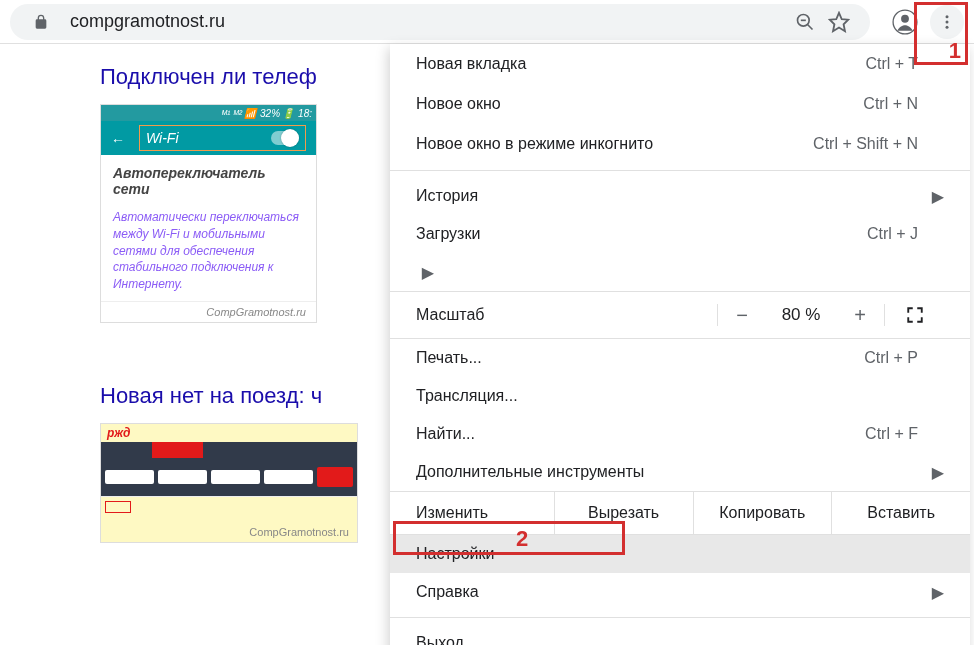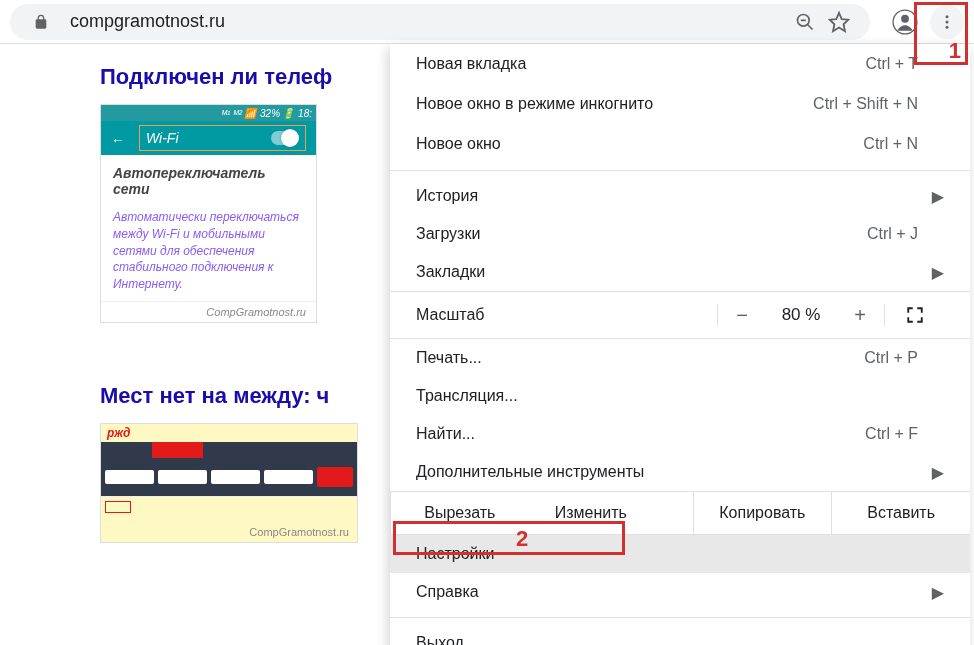--- a/index.html
+++ b/index.html
@@ -52,21 +52,21 @@
   .page {
     position: absolute;
     left: 0; top: 44px;
     width: 390px;
     padding: 20px 0 20px 100px;
   }
   .post-link {
     color: #1a0dab;
     font-size: 22px;
     margin-bottom: 14px;
-    font-weight: 700;
+    font-weight: 400;
   }
   .wifi-card {
     border: 1px solid #ddd;
     width: 217px;
     background: #fff;
     margin-bottom: 60px;
     font-style: italic;
   }
   .status-bar {
     background: #239aa0;
@@ -260,21 +260,21 @@
         <span class="toggle"></span>
       </div>
     </div>
     <div class="wifi-body">
       <div class="title">Автопереключатель сети</div>
       <div class="desc">Автоматически переключаться между Wi-Fi и мобильными сетями для обеспечения стабильного подключения к Интернету.</div>
     </div>
     <div class="wifi-footer">CompGramotnost.ru</div>
   </div>
 
-  <div class="post-link">Мест нет на между: ч</div>
+  <div class="post-link">Новая нет на поезд: ч</div>
   <div class="rzd-card">
     <div class="rzd-top">ржд</div>
     <div class="rzd-nav">
       <div class="tab"></div>
         <div class="tab active"></div>
         <div class="tab"></div>
         <div class="tab"></div>
         <div class="tab"></div>
     </div>
     <div class="rzd-panel">
@@ -291,41 +291,40 @@
   </div>
 </div>
 
 <div class="menu">
   <div class="menu-item tall">
     <span class="label">Новая вкладка</span>
     <span class="shortcut">Ctrl + T</span>
     <span class="arrow"></span>
   </div>
   <div class="menu-item tall">
+    <span class="label">Новое окно</span>
+    <span class="shortcut">Ctrl + N</span>
+    <span class="arrow"></span>
+  </div>
+  <div class="menu-item tall">
     <span class="label">Новое окно в режиме инкогнито</span>
     <span class="shortcut">Ctrl + Shift + N</span>
     <span class="arrow"></span>
   </div>
-  <div class="menu-item tall">
-    <span class="label">Новое окно</span>
-    <span class="shortcut">Ctrl + N</span>
-    <span class="arrow"></span>
-  </div>
   <div class="menu-sep"></div>
   <div class="menu-item">
     <span class="label">История</span>
     <span class="arrow">▶</span>
   </div>
   <div class="menu-item">
     <span class="label">Загрузки</span>
     <span class="shortcut">Ctrl + J</span>
     <span class="arrow"></span>
   </div>
   <div class="menu-item">
-    <span class="label">Закладки</span>
     <span class="arrow">▶</span>
   </div>
   <div class="zoom-row">
     <span class="label">Масштаб</span>
     <div class="zoom-ctrl">
       <span class="btn">−</span>
       <span class="val">80 %</span>
       <span class="btn">+</span>
       <span class="full">
         <svg width="18" height="18" viewBox="0 0 24 24" fill="none" stroke="#202124" stroke-width="2.5">
@@ -346,22 +345,22 @@
   <div class="menu-item">
     <span class="label">Найти...</span>
     <span class="shortcut">Ctrl + F</span>
     <span class="arrow"></span>
   </div>
   <div class="menu-item">
     <span class="label">Дополнительные инструменты</span>
     <span class="arrow">▶</span>
   </div>
   <div class="edit-row">
+    <span class="cell first">Изменить</span>
     <span class="cell">Вырезать</span>
-    <span class="cell first">Изменить</span>
     <span class="cell">Копировать</span>
     <span class="cell">Вставить</span>
   </div>
   <div class="menu-item hover">
     <span class="label">Настройки</span>
     <span class="arrow"></span>
   </div>
   <div class="menu-item">
     <span class="label">Справка</span>
     <span class="arrow">▶</span>

